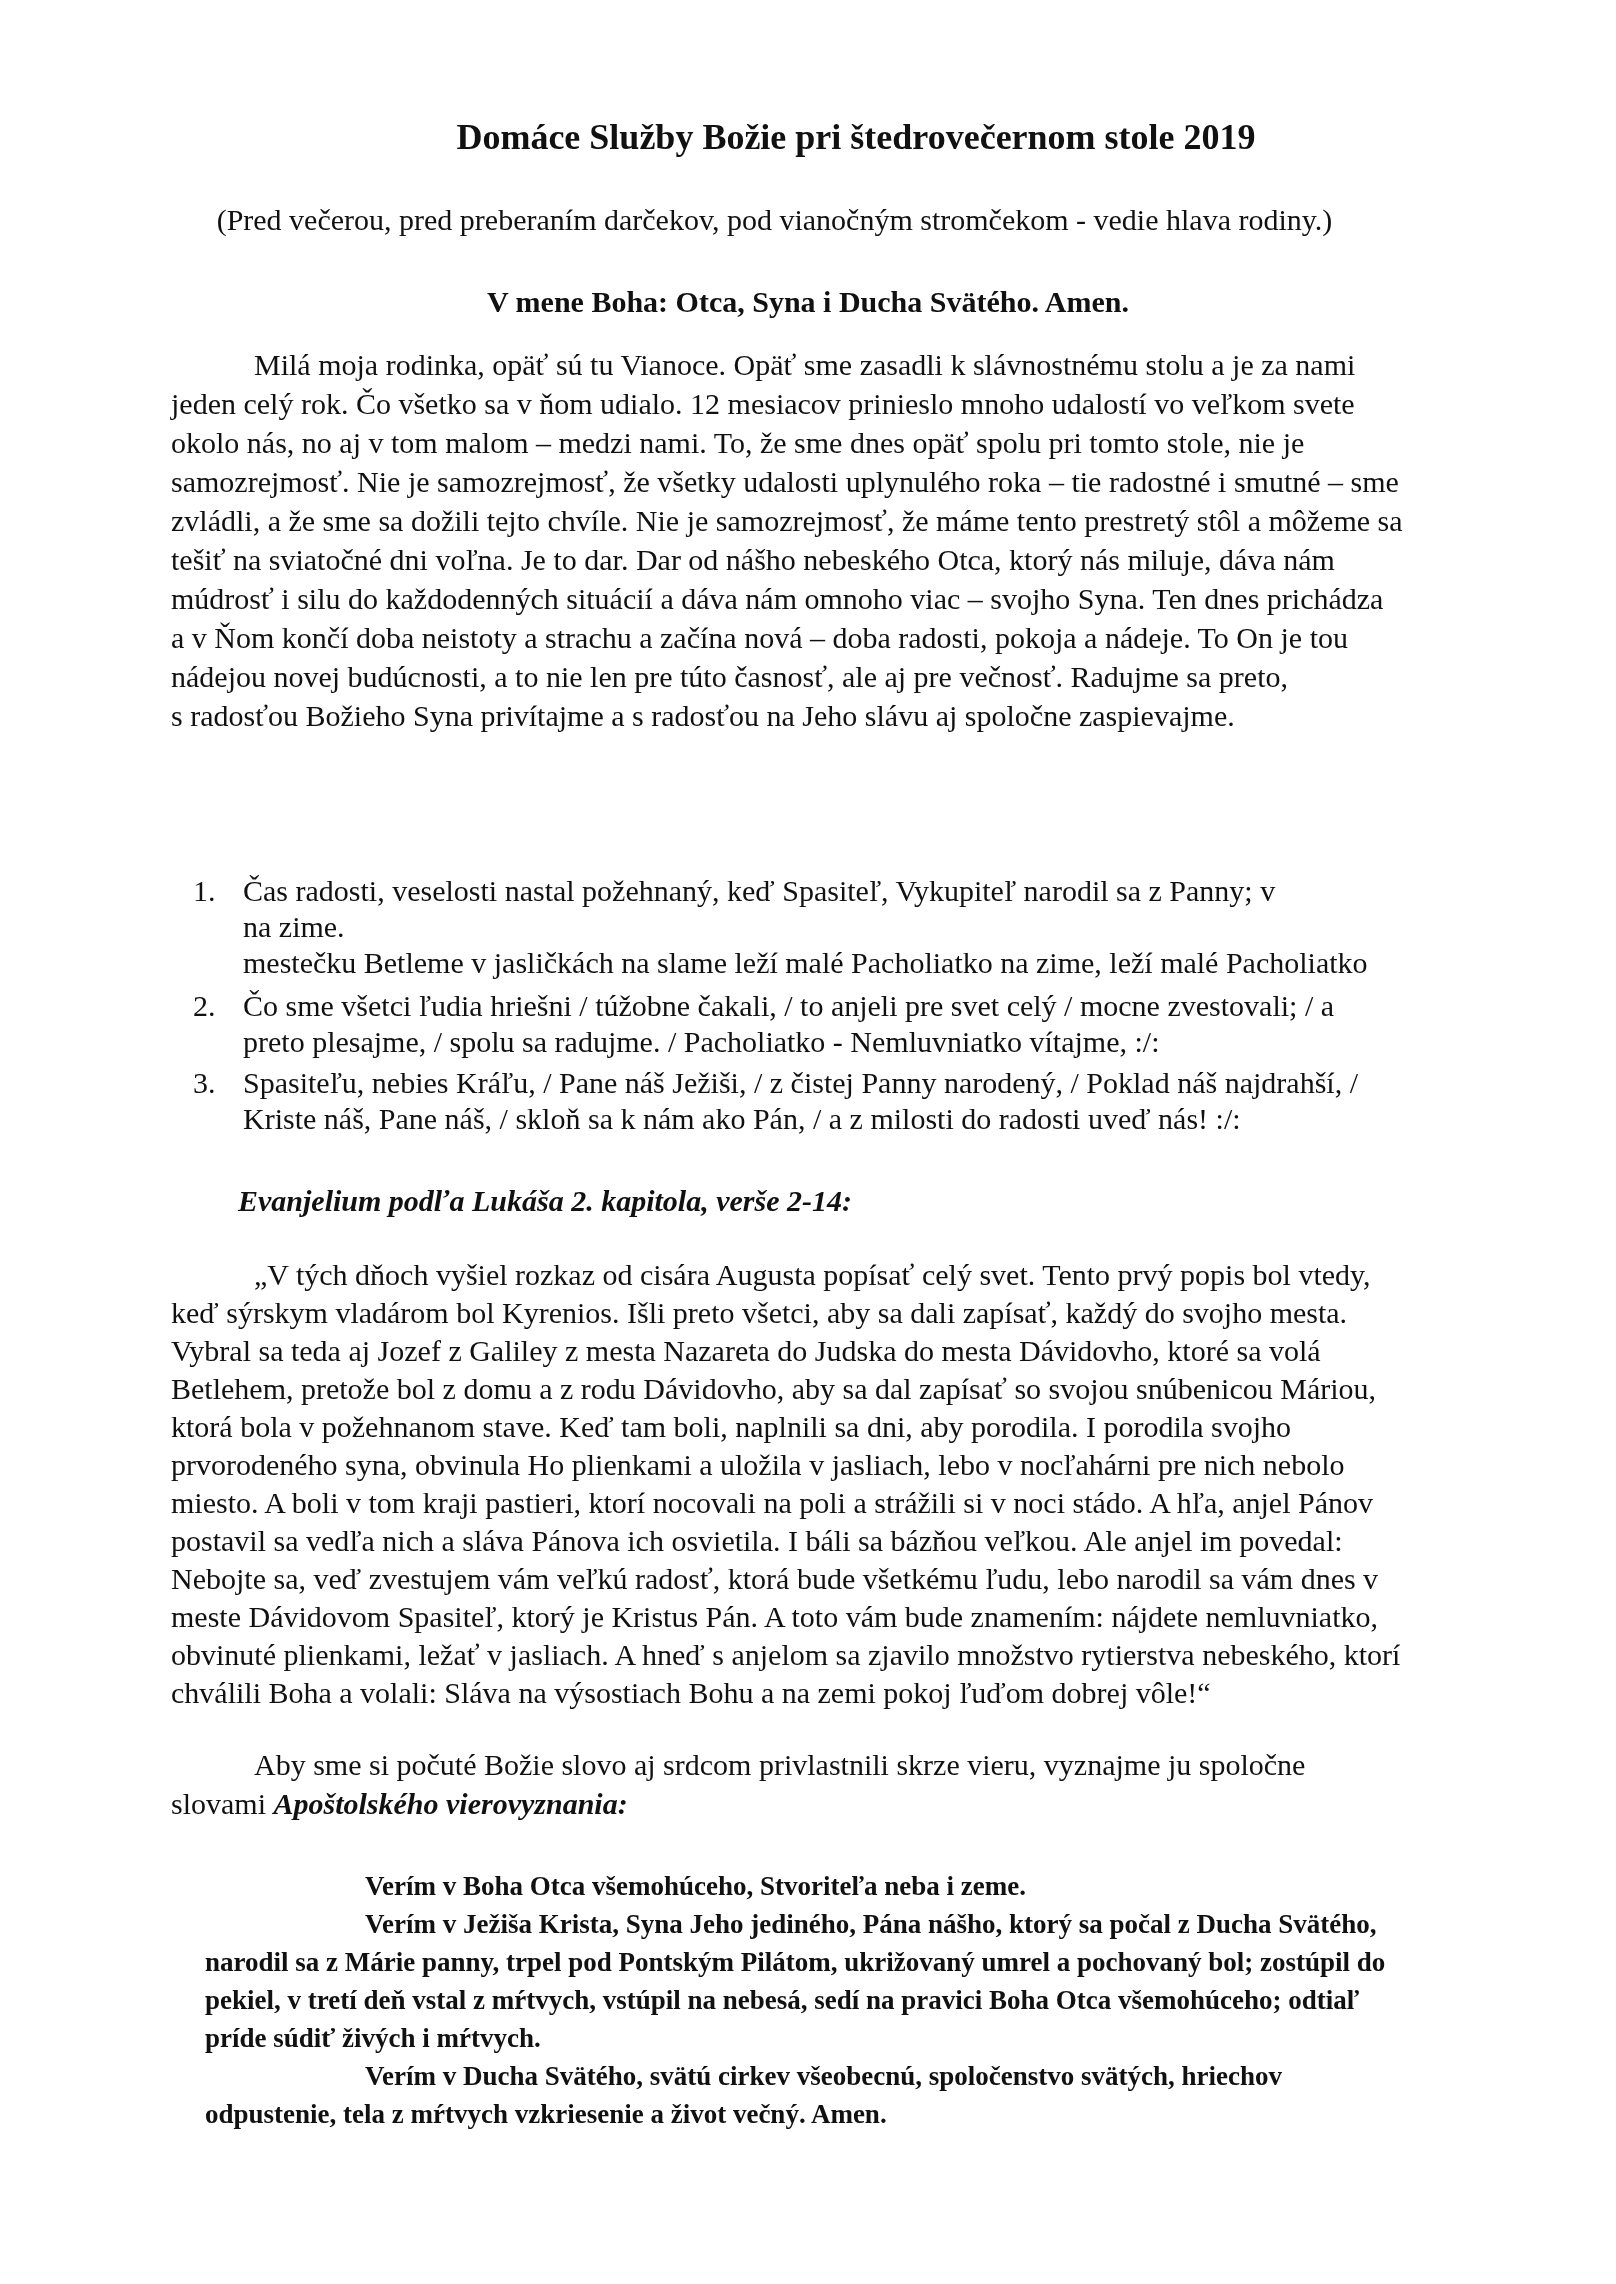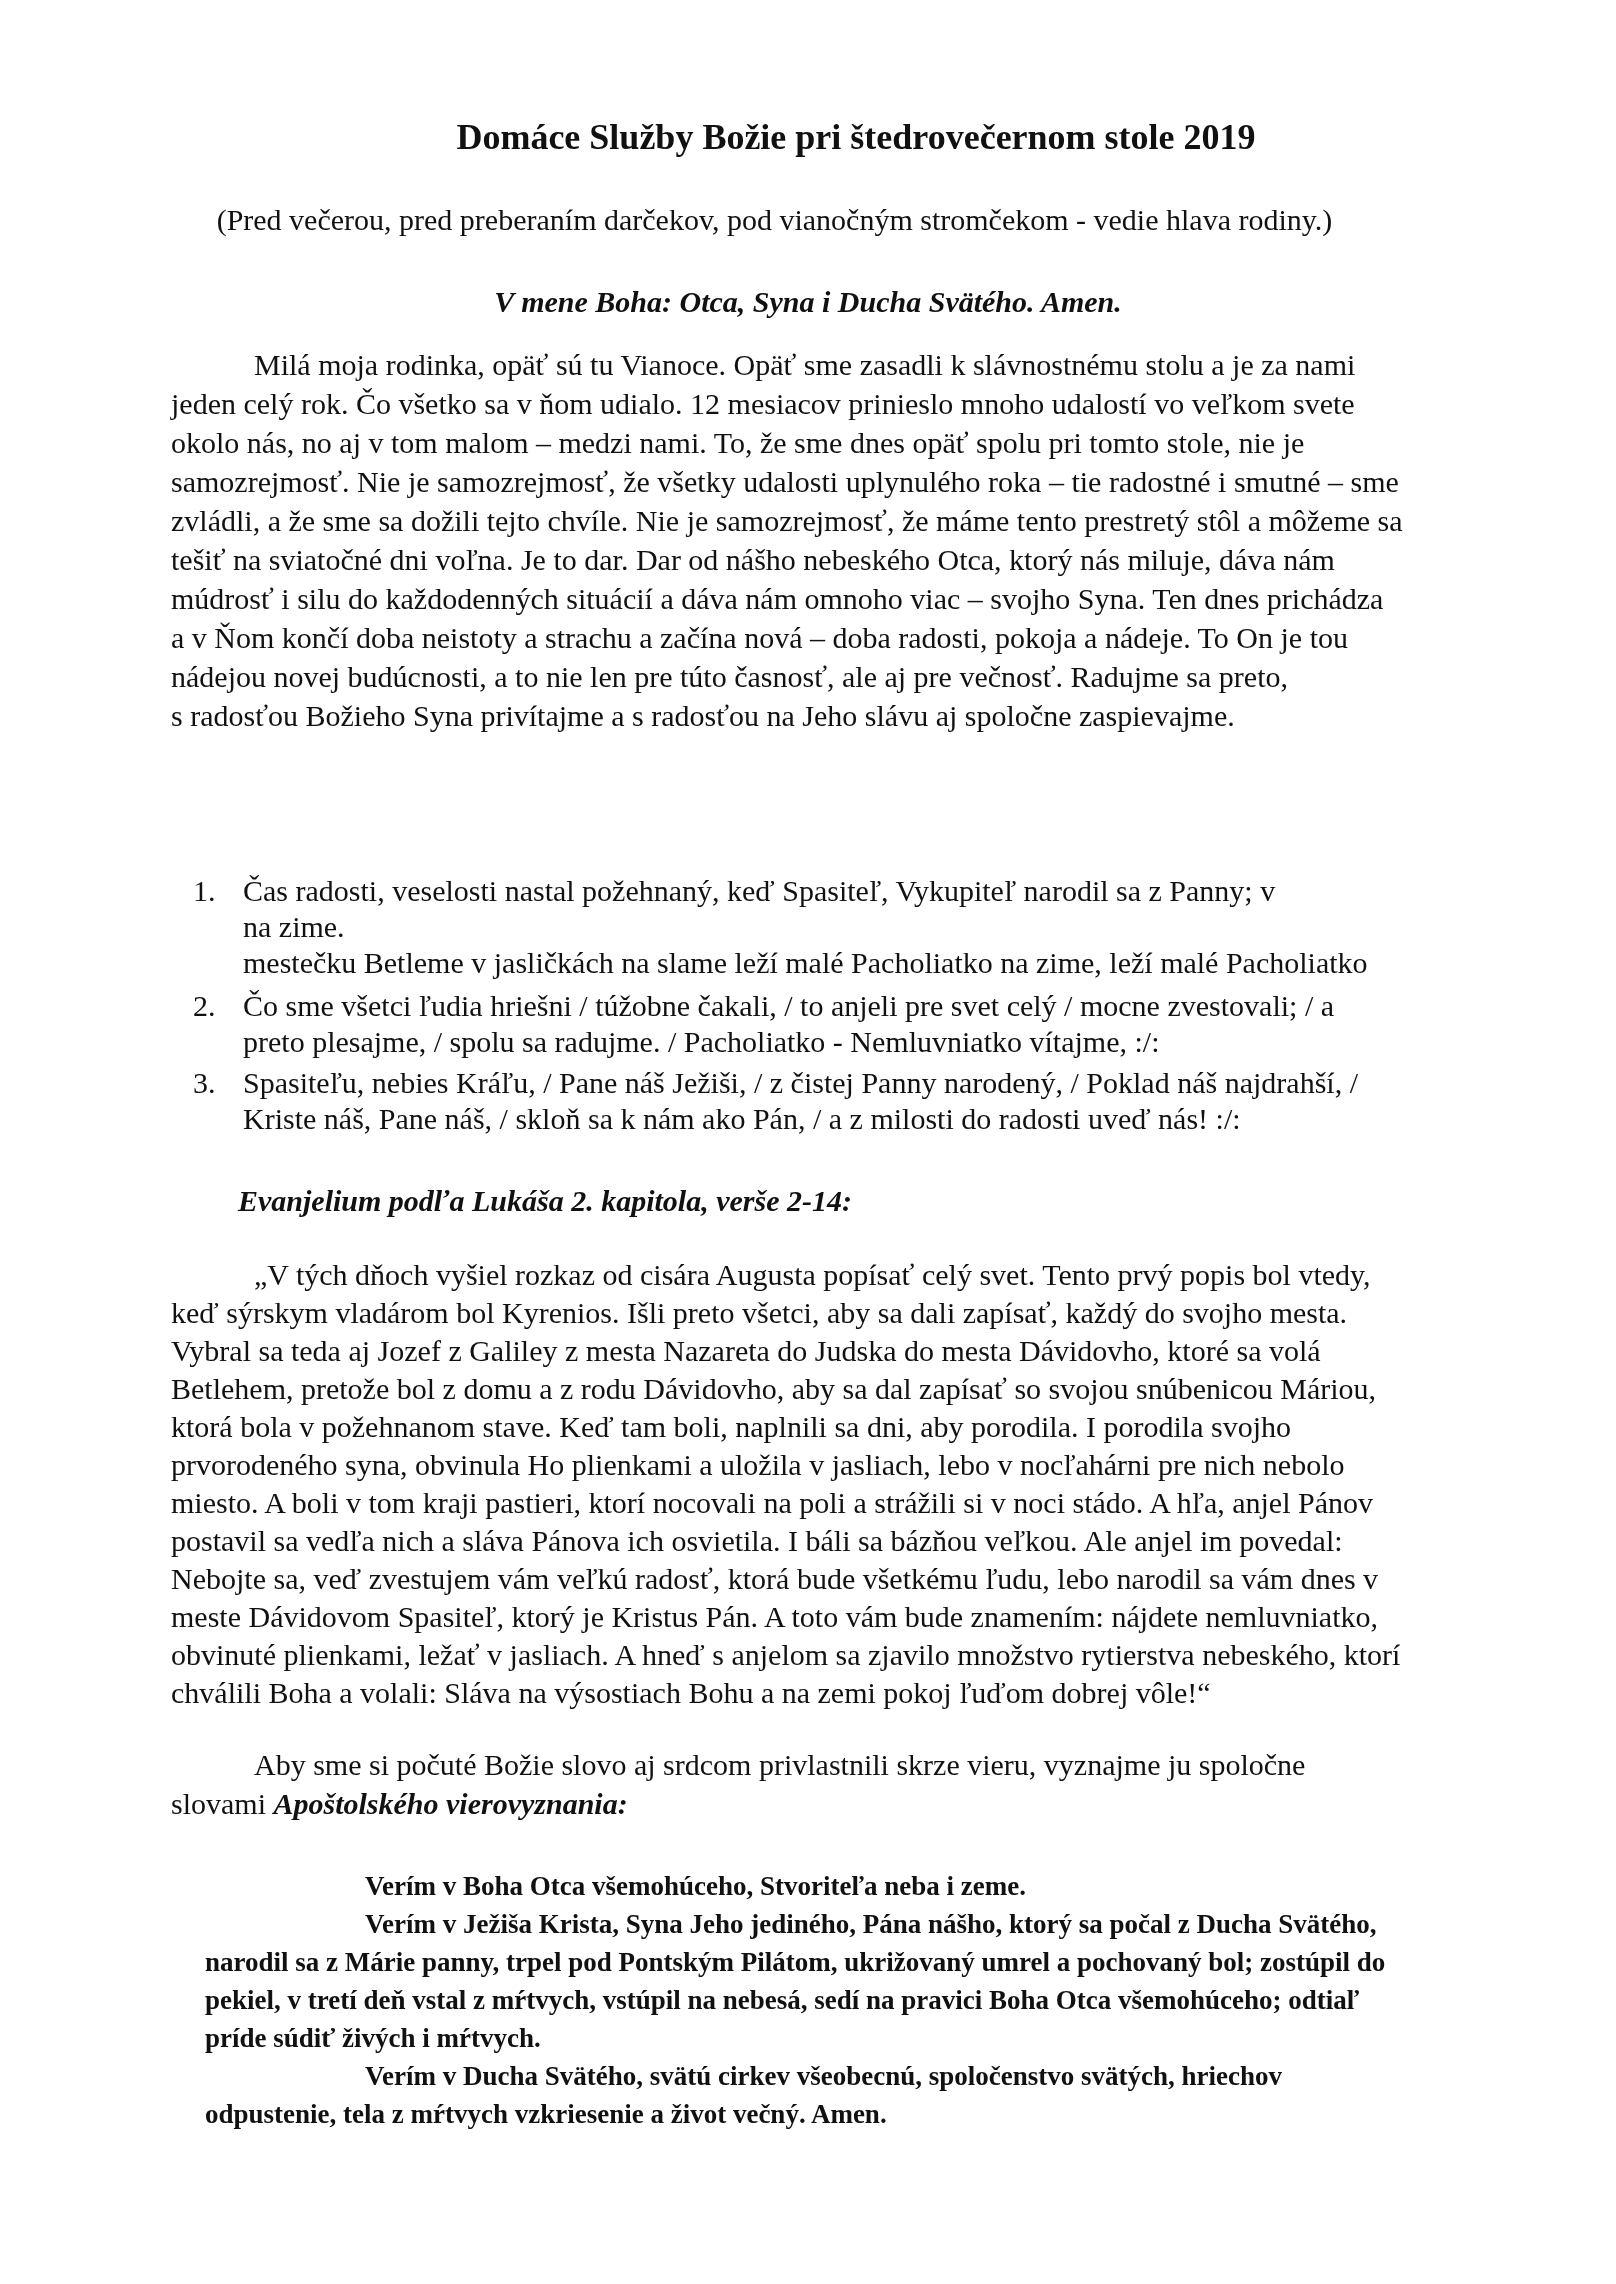--- a/index.html
+++ b/index.html
@@ -12,21 +12,21 @@
   .abs { position: absolute; white-space: nowrap; }
   .title {
     left: 0; width: 1616px; top: 116px; text-align: center;
     font-weight: bold; font-size: 36px; letter-spacing: 0px; padding-left: 48px;
   }
   .subtitle {
     left: 0; width: 1549px; top: 203px; text-align: center; font-size: 30px;
   }
   .invocation {
     left: 0; width: 1616px; top: 285px; text-align: center;
-    font-style: italic; font-weight: bold; font-size: 30px;
+    font-weight: bold; font-size: 30px;
   }
   .block {
     position: absolute; left: 171px; width: 1277px;
     font-size: 30px; line-height: 39px;
   }
   .block .line { display: block; white-space: nowrap; }
   .indent { padding-left: 83px; }
   .song-title {
     left: 0; width: 1616px; top: 807px; text-align: center; font-weight: bold; font-size: 30px;
   }

